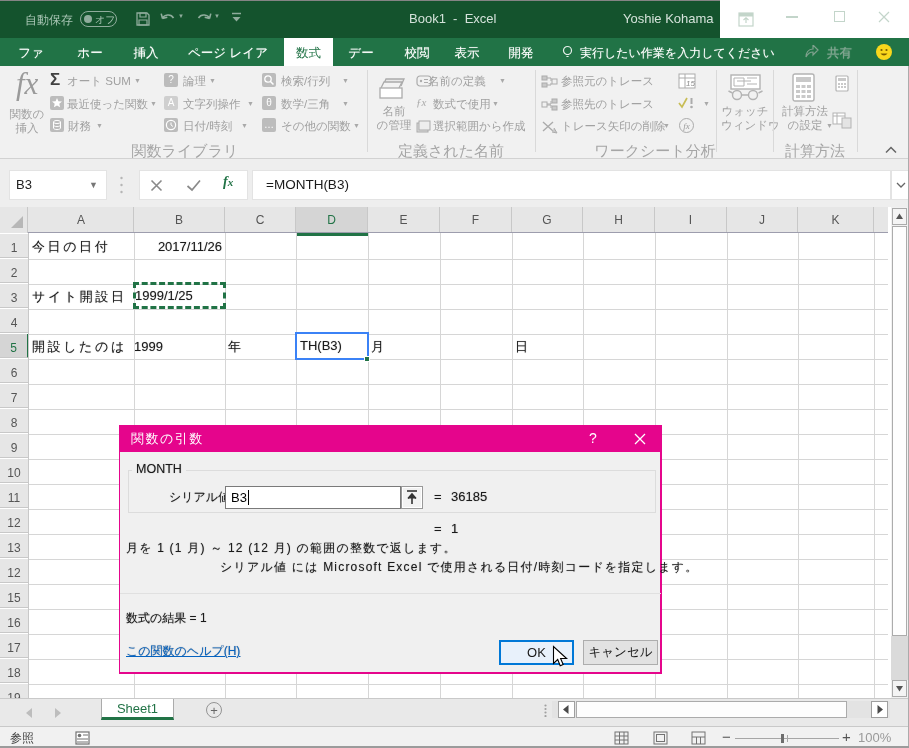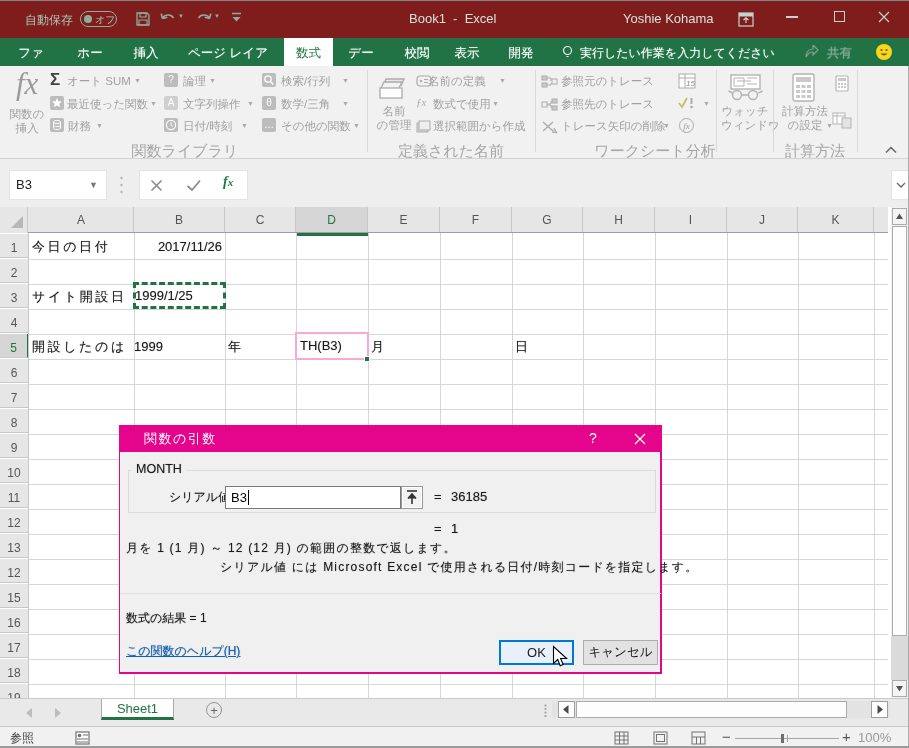--- a/index.html
+++ b/index.html
@@ -1,17 +1,17 @@
 <!DOCTYPE html>
 <html><head><meta charset="utf-8"><style>
 *{margin:0;padding:0;box-sizing:border-box}
 html,body{width:909px;height:748px;overflow:hidden}
 body{font-family:"Liberation Sans",sans-serif;position:relative;background:#fff}
 .abs{position:absolute}
-#titlebar{left:0;top:0;width:909px;height:38px;background:#7f1d1d;border-top:1px solid #848484}
+#titlebar{left:0;top:0;width:720px;height:38px;background:#14532d;border-top:1px solid #848484}
 #tabrow{left:0;top:38px;width:909px;height:28px;background:#217346}
 .qat{color:#a8c5b4;font-size:12px}
 .ttxt{color:#d4e2da;font-size:13px}
 .tab{position:absolute;top:3px;height:25px;line-height:25px;color:#fff;font-size:12.5px;text-align:center;text-shadow:0 0 1px rgba(255,255,255,.5)}
 #ribbon{left:0;top:66px;width:909px;height:93px;background:#f1f1f1;border-bottom:1px solid #d2d2d2}
 .rsep{position:absolute;top:4px;width:1px;height:82px;background:#d9d9d9}
 .rtxt{position:absolute;color:#a0a0a0;font-size:11.5px;white-space:nowrap}
 .rlbl{position:absolute;top:76px;color:#a5a5a5;font-size:15px;white-space:nowrap;transform:translateX(-50%)}
 .ricon{position:absolute;width:14px;height:14px;background:#bcbcbc;border-radius:2px;color:#fff;font-size:10px;line-height:14px;text-align:center}
 .rar{position:absolute;color:#a9a9a9;font-size:7px}
@@ -269,20 +269,21 @@
     </svg>
  <div class="wbox" style="left:139px;top:11px;width:109px;height:30px">
    <svg class="abs" style="left:9px;top:7px" width="15" height="15" viewBox="0 0 15 15">
         <path d="M2.5 2.5l10 10m0-10l-10 10" stroke="#8a8a8a" stroke-width="1.6"></path>
       </svg>
    <svg class="abs" style="left:46px;top:7px" width="16" height="15" viewBox="0 0 16 15">
         <path d="M1.5 8l4.5 4L14 2.5" fill="none" stroke="#8a8a8a" stroke-width="1.7"></path>
       </svg>
    <div class="abs" style="left:83px;top:3px;color:#217346;font-size:14px;font-style:italic;font-family:'Liberation Serif',serif;font-weight:bold">f<span style="font-size:11px">x</span></div>
  </div>
+ <div class="wbox" style="left:252px;top:11px;width:639px;height:30px;font-size:13.5px;color:#1a1a1a;line-height:28px"><span style="padding-left:13px">=MONTH(B3)</span></div>
  <div class="wbox" style="left:891px;top:11px;width:18px;height:30px">
       <svg style="position:absolute;left:4px;top:11px" width="10" height="7">
         <path d="M1 1l4 4 4-4" fill="none" stroke="#666" stroke-width="1.3"></path>
       </svg>
     </div>
 </div>
 <div id="grid" class="abs">
  <div id="colhdr"></div>
  <div class="abs" style="left:0;top:0;width:28px;height:26px;background:#e6e6e6;border-right:1px solid #c8c8c8"><svg width="28" height="26">
         <path d="M23 9v12H11z" fill="#b7b7b7"></path>
@@ -353,21 +354,21 @@
  <div class="cell" style="left:134px;top:27px;width:88px;text-align:right">2017/11/26</div>
  <div class="cell" style="left:32px;top:77px;letter-spacing:2.6px">サイト開設日</div>
  <div class="cell" style="left:32px;top:127px;letter-spacing:2.6px">開設したのは</div>
  <div class="cell" style="left:134px;top:127px;width:88px;">1999</div>
  <div class="cell" style="left:228px;top:127px">年</div>
  <div class="cell" style="left:371px;top:127px">月</div>
  <div class="cell" style="left:515px;top:127px">日</div>
  <div class="abs" style="left:133px;top:75px;width:93px;height:27px;border:3px dashed #217346">
    <div class="cell" style="right:3px;top:-2px;width:85px;text-align:left">1999/1/25</div>
     </div>
- <div class="abs" style="left:295px;top:125px;width:74px;height:28px;border:2px solid #f9a8d4;background:#fff">
+ <div class="abs" style="left:295px;top:125px;width:74px;height:28px;border:2px solid #3b82f6;background:#fff">
    <div class="cell" style="left:3px;top:-1px">TH(B3)</div>
     </div>
  <div class="abs" style="left:364px;top:149px;width:6px;height:6px;background:#217346;border:1px solid #fff"></div>
 </div>
 <div id="vscroll" class="abs">
  <div class="abs" style="left:1px;top:1px;width:15px;height:17px;background:#f4f4f4;border:1px solid #ababab"><svg width="13" height="15">
         <path d="M6.5 4.5L10 10H3z" fill="#555"></path>
       </svg></div>
  <div class="abs" style="left:1px;top:19px;width:15px;height:410px;background:#fdfdfd;border:1px solid #ababab"></div>
  <div class="abs" style="left:0;top:429px;width:17px;height:44px;background:#dadada"></div>
@@ -425,21 +426,21 @@
       </g>
     </svg>
  <div class="abs" style="left:722px;top:1px;font-size:15px;color:#555">−</div>
  <div class="abs" style="left:735px;top:11px;width:104px;height:1px;background:#a6a6a6"></div>
  <div class="abs" style="left:787px;top:8px;width:1px;height:7px;background:#a6a6a6"></div>
  <div class="abs" style="left:781px;top:7px;width:3px;height:9px;background:#6d6d6d"></div>
  <div class="abs" style="left:842px;top:1px;font-size:15px;color:#555">+</div>
  <div class="abs" style="left:858px;top:3px;font-size:13px;color:#9a9a9a">100%</div>
 </div>
 <div id="dialog" class="abs">
- <div id="dtitle"><span style="padding-left:25px;letter-spacing:1.5px">関数の引数</span>
+ <div id="dtitle"><span style="padding-left:12px;letter-spacing:1.5px">関数の引数</span>
    <span style="position:absolute;left:470px;top:0;font-size:14px">?</span>
    <svg style="position:absolute;left:515px;top:8px" width="12" height="12" viewBox="0 0 12 12">
         <path d="M1 1l10 10M11 1L1 11" stroke="#fff" stroke-width="1.3"></path>
       </svg>
  </div>
  <div class="abs" style="left:8px;top:44px;width:528px;height:43px;border:1px solid #dcdcdc"></div>
  <div class="dtx" style="left:12px;top:36px;background:#f0f0f0;padding:0 4px;font-size:12.5px">MONTH</div>
  <div class="dtx" style="left:49px;top:63px">シリアル値</div>
  <div class="abs" style="left:105px;top:60px;width:176px;height:23px;background:#fff;border:1px solid #7a7a7a;font-size:13px;color:#000;line-height:21px"><span style="padding-left:5px">B3</span><span style="position:absolute;left:22px;top:3px;width:1px;height:15px;background:#000"></span></div>
  <div class="abs" style="left:281px;top:60px;width:22px;height:23px;background:#f2f2f2;border:1px solid #999;box-shadow:inset 0 0 0 1px #fff"><svg width="20" height="21" viewBox="0 0 20 21">

